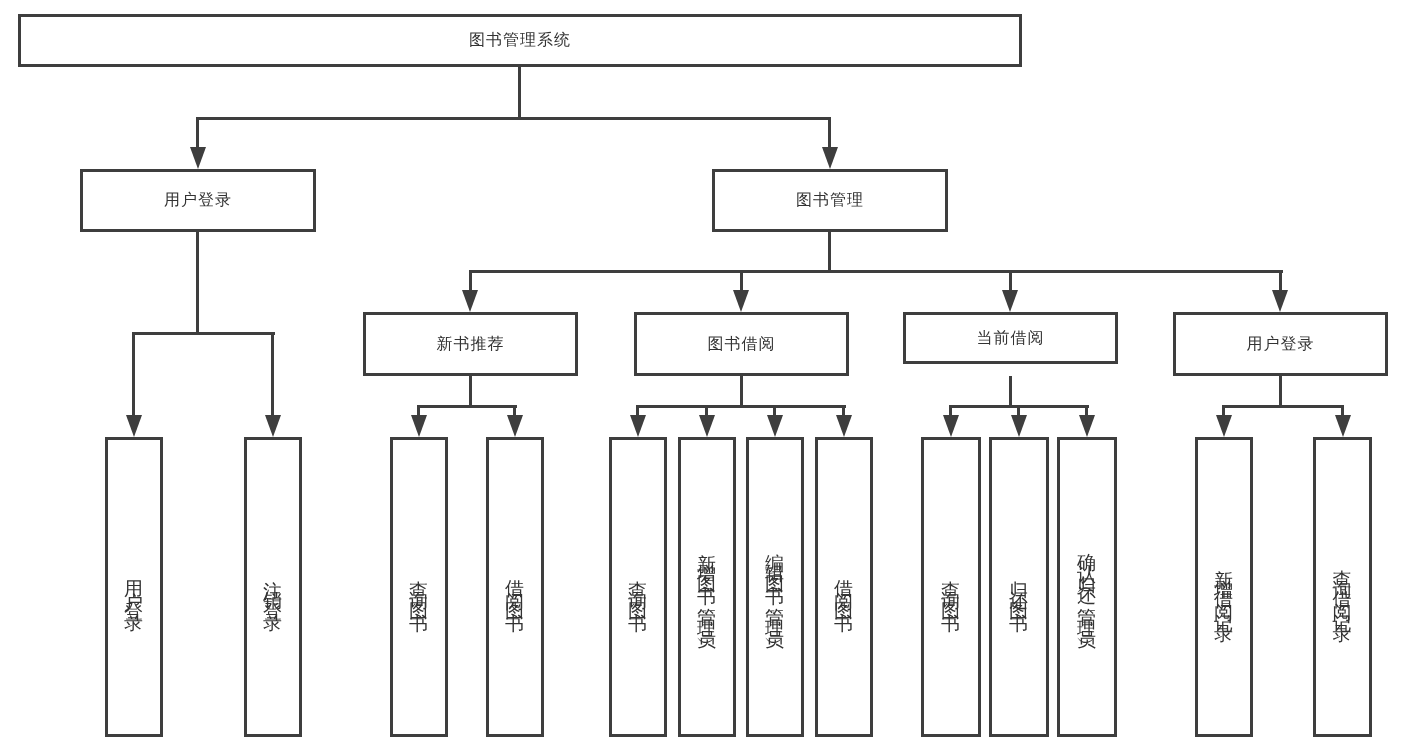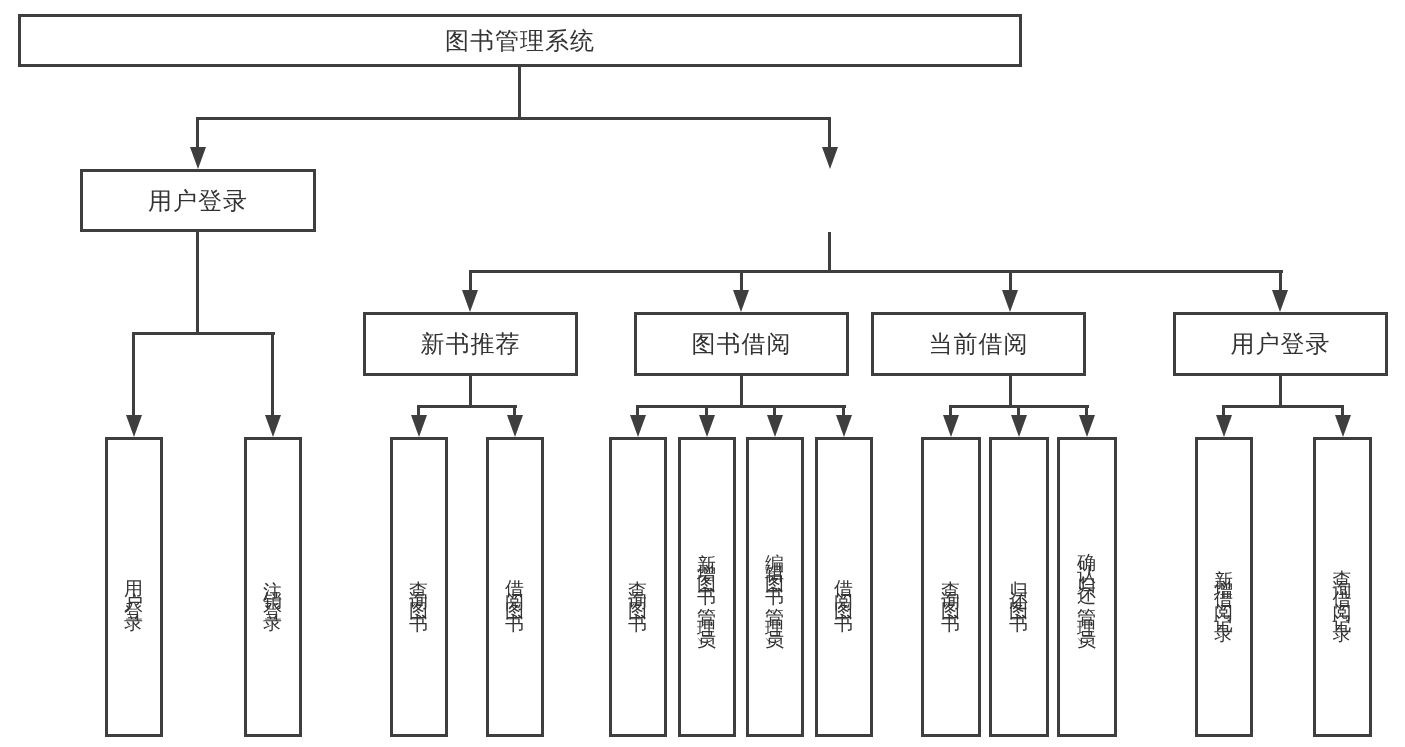--- a/index.html
+++ b/index.html
@@ -7,21 +7,21 @@
     --text:#333333;
     --watermark:#a9a9a9;
   }
   html,body{margin:0;padding:0;background:#ffffff;}
   body{font-family:"Liberation Sans","DejaVu Sans",sans-serif;}
   .canvas{position:relative;width:1405px;height:747px;background:#ffffff;overflow:hidden;}
   .node{
     position:absolute;box-sizing:border-box;
     border:3px solid var(--line);background:#ffffff;
     display:flex;align-items:center;justify-content:center;
-    color:var(--text);font-size:24px;letter-spacing:1px;
+    color:var(--text);font-size:16px;letter-spacing:1px;
     z-index:2;
   }
   .vnode{font-size:19px;}
   .vnode .vtext{
     writing-mode:vertical-rl;text-orientation:mixed;
     letter-spacing:11px;line-height:1;color:var(--text);
   }
   .vline,.hline{position:absolute;background:var(--line);z-index:1;}
   .arrow{
     position:absolute;width:0;height:0;z-index:1;
@@ -43,20 +43,21 @@
   <div class="node" style="left:18px;top:14px;width:1004px;height:53px">图书管理系统</div>
 
   <div class="vline" style="left:518px;top:67px;width:3px;height:52px"></div>
   <div class="hline" style="left:196px;top:117px;width:635px;height:3px"></div>
   <div class="vline" style="left:196px;top:117px;width:3px;height:32px"></div>
   <div class="vline" style="left:828px;top:117px;width:3px;height:32px"></div>
   <div class="arrow" style="left:190px;top:147px"></div>
   <div class="arrow" style="left:822px;top:147px"></div>
 
   <div class="node" style="left:80px;top:169px;width:236px;height:63px">用户登录</div>
+  <div class="node" style="left:712px;top:169px;width:236px;height:63px">图书管理</div>
 
   <div class="vline" style="left:196px;top:232px;width:3px;height:102px"></div>
   <div class="hline" style="left:132px;top:332px;width:143px;height:3px"></div>
   <div class="vline" style="left:132px;top:332px;width:3px;height:85px"></div>
   <div class="vline" style="left:271px;top:332px;width:3px;height:85px"></div>
   <div class="arrow" style="left:126px;top:415px"></div>
   <div class="arrow" style="left:265px;top:415px"></div>
 
   <div class="vline" style="left:828px;top:232px;width:3px;height:40px"></div>
   <div class="hline" style="left:469px;top:270px;width:814px;height:3px"></div>
@@ -64,21 +65,21 @@
   <div class="vline" style="left:740px;top:270px;width:3px;height:22px"></div>
   <div class="vline" style="left:1009px;top:270px;width:3px;height:22px"></div>
   <div class="vline" style="left:1279px;top:270px;width:3px;height:22px"></div>
   <div class="arrow" style="left:462px;top:290px"></div>
   <div class="arrow" style="left:733px;top:290px"></div>
   <div class="arrow" style="left:1002px;top:290px"></div>
   <div class="arrow" style="left:1272px;top:290px"></div>
 
   <div class="node" style="left:634px;top:312px;width:215px;height:64px">图书借阅</div>
   <div class="node" style="left:363px;top:312px;width:215px;height:64px">新书推荐</div>
-  <div class="node" style="left:871px;top:312px;width:215px;height:64px">当前借阅</div>
+  <div class="node" style="left:903px;top:312px;width:215px;height:52px">当前借阅</div>
   <div class="node" style="left:1173px;top:312px;width:215px;height:64px">用户登录</div>
 
   <div class="vline" style="left:469px;top:376px;width:3px;height:31px"></div>
   <div class="hline" style="left:417px;top:405px;width:100px;height:3px"></div>
   <div class="vline" style="left:417px;top:405px;width:3px;height:12px"></div>
   <div class="vline" style="left:513px;top:405px;width:3px;height:12px"></div>
   <div class="arrow" style="left:411px;top:415px"></div>
   <div class="arrow" style="left:507px;top:415px"></div>
 
   <div class="vline" style="left:740px;top:376px;width:3px;height:31px"></div>

